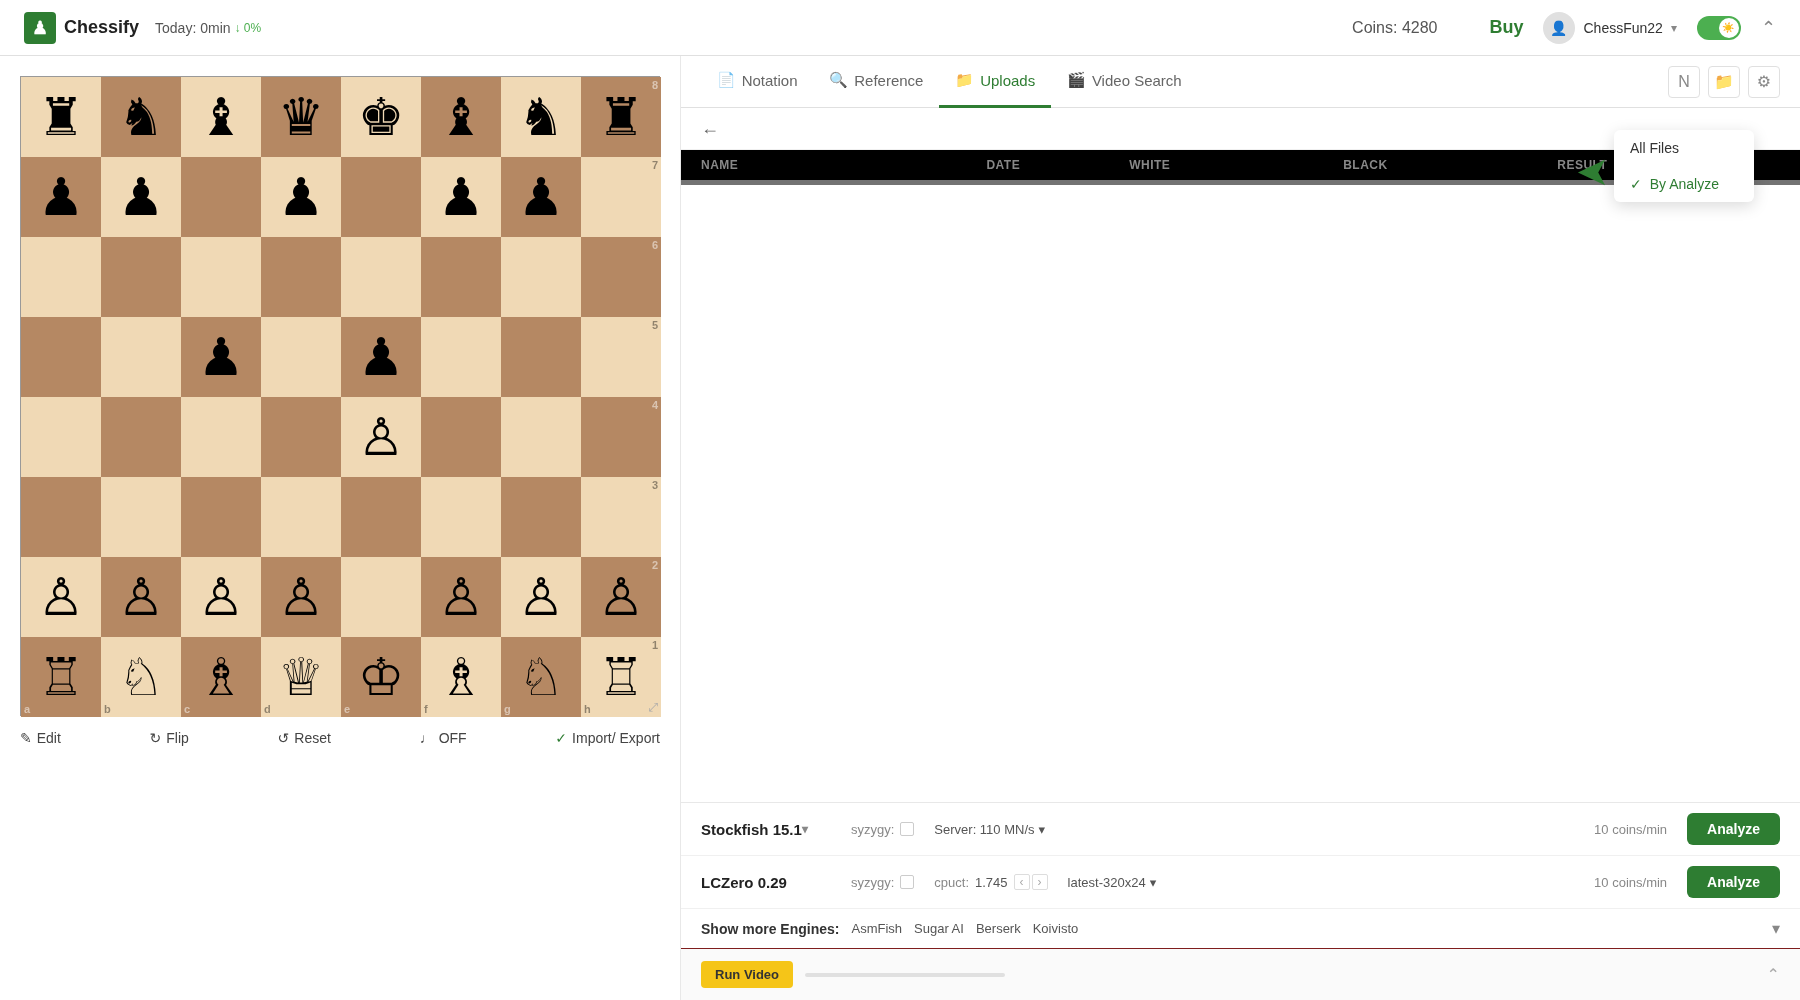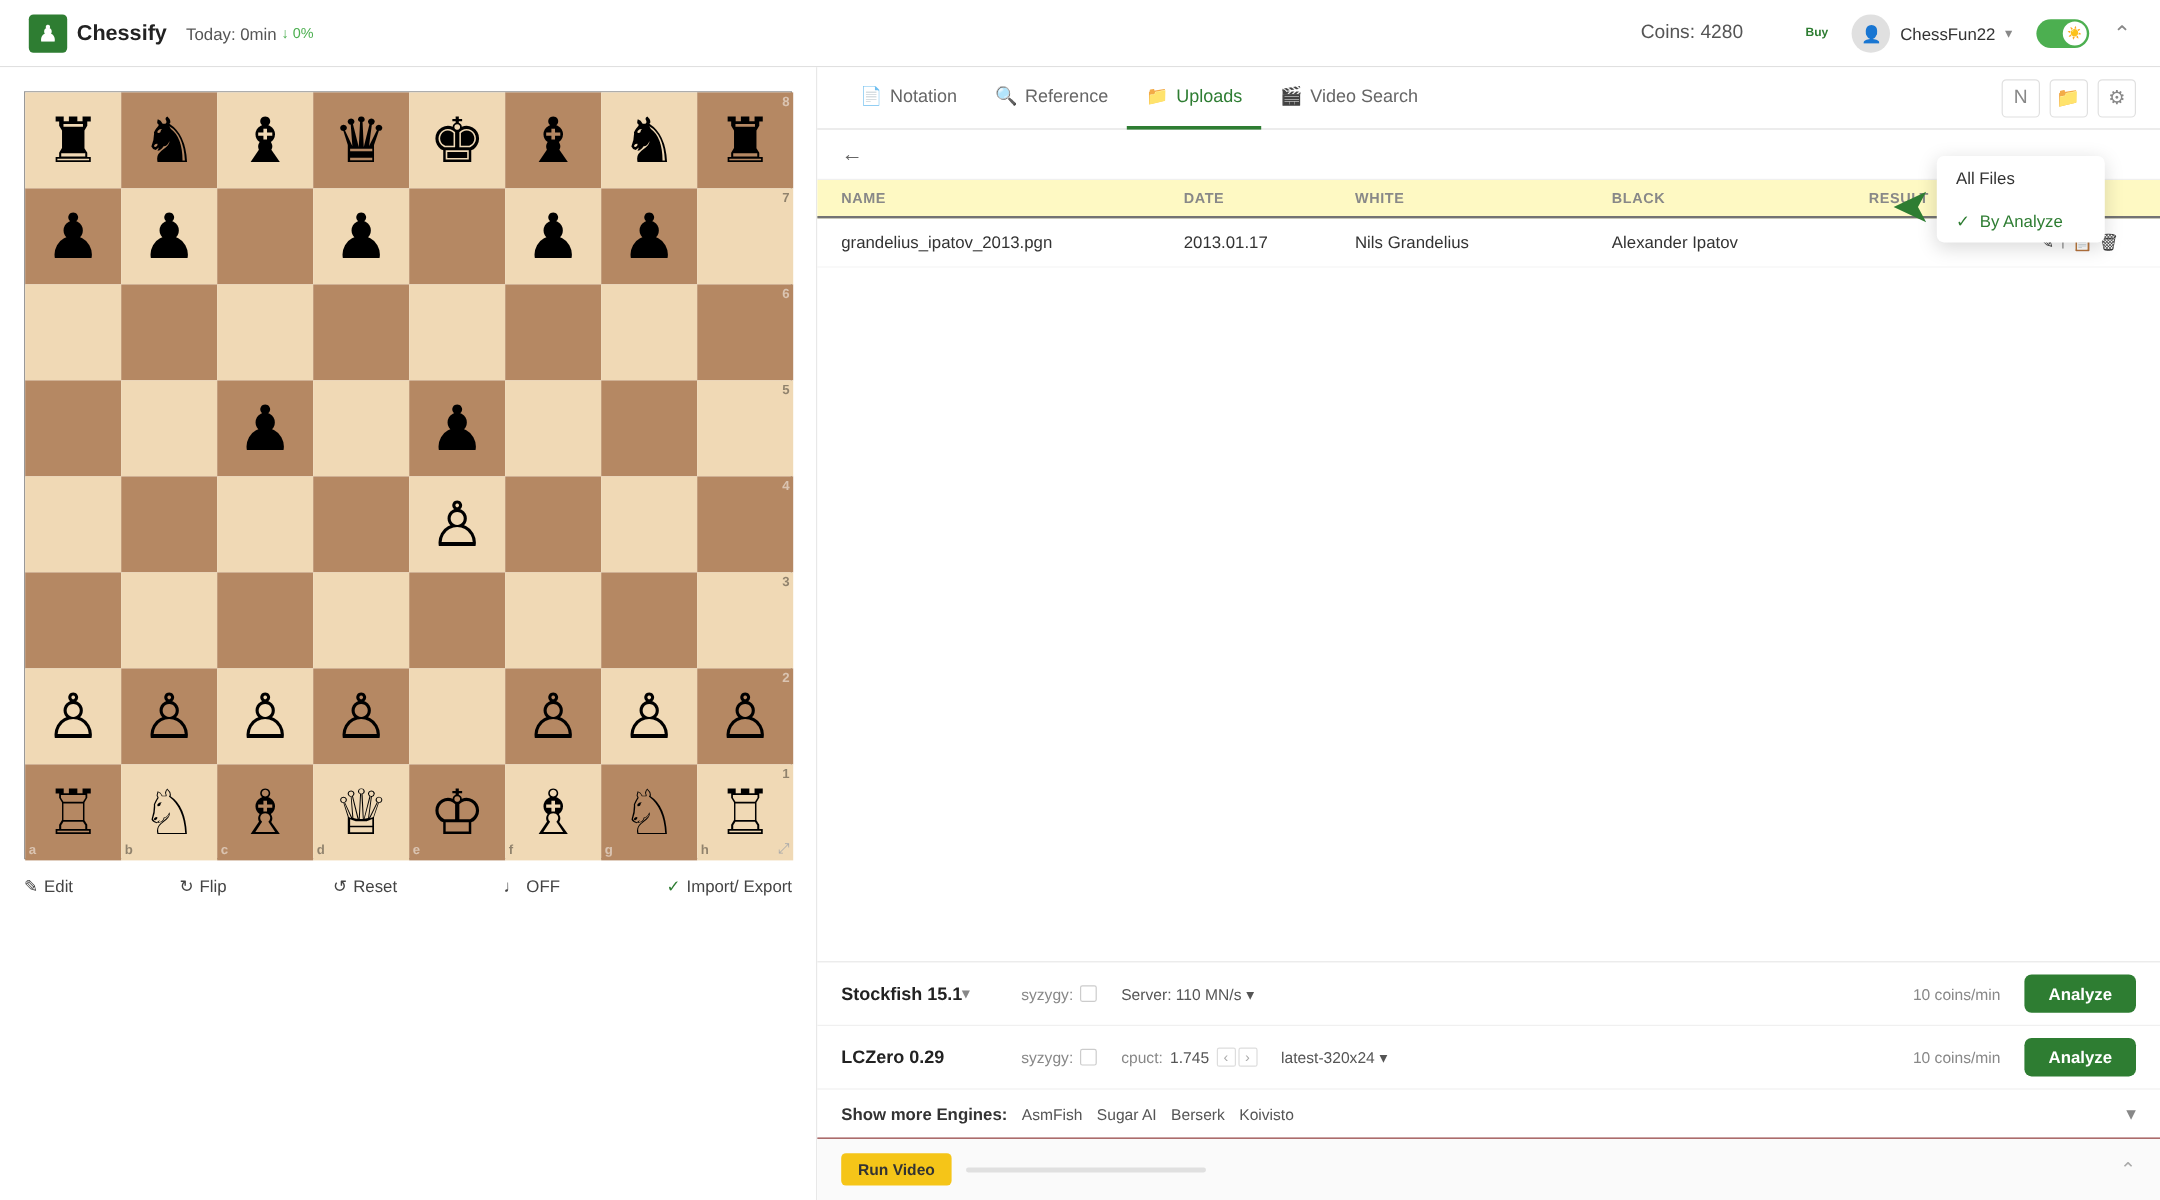--- a/index.html
+++ b/index.html
@@ -48,21 +48,21 @@
     .tab.active { color: #2e7d32; border-bottom: 3px solid #2e7d32; font-weight: 500; }
     .tab-actions { margin-left: auto; display: flex; gap: 8px; align-items: center; }
     .tab-action-icon { width: 32px; height: 32px; display: flex; align-items: center; justify-content: center; color: #888; cursor: pointer; font-size: 16px; border: 1px solid #e0e0e0; border-radius: 4px; }
 
     
     .uploads-content { flex: 1; display: flex; flex-direction: column; overflow: hidden; }
     .uploads-toolbar { display: flex; align-items: center; padding: 10px 20px; border-bottom: 1px solid #f0f0f0; gap: 10px; }
     .back-btn { color: #666; cursor: pointer; font-size: 18px; text-decoration: none; }
 
     
-    .table-header { display: grid; grid-template-columns: 2fr 1fr 1.5fr 1.5fr 1fr 80px; padding: 8px 20px; background: #fef9c3; border-bottom: 2px solid #737373; }
+    .table-header { display: grid; grid-template-columns: 2fr 1fr 1.5fr 1.5fr 1fr 80px; padding: 8px 20px; background: #000000; border-bottom: 5px solid #737373; }
     .table-header span { font-size: 12px; font-weight: 600; color: #888; text-transform: uppercase; letter-spacing: 0.5px; }
     .table-row-item { display: grid; grid-template-columns: 2fr 1fr 1.5fr 1.5fr 1fr 80px; padding: 12px 20px; border-bottom: 1px solid #f5f5f5; align-items: center; cursor: pointer; }
     .table-row-item span { font-size: 14px; color: #333; }
     .row-actions { display: flex; gap: 4px; align-items: center; }
     .row-action { color: #aaa; cursor: pointer; font-size: 14px; }
 
     
     .engines-section { border-top: 1px solid #e8e8e8; padding: 0; }
     .engine-row { display: flex; align-items: center; padding: 10px 20px; border-bottom: 1px solid #f0f0f0; gap: 20px; }
     .engine-name { font-size: 15px; font-weight: 700; color: #222; min-width: 130px; display: flex; align-items: center; gap: 0; }
@@ -106,21 +106,21 @@
       <div class="logo-icon">♟</div>
       <span>Chessify</span>
     </div>
     <div class="today-info">
       <span>Today: 0min</span>
       <span class="today-arrow">↓ 0%</span>
     </div>
   </div>
   <div class="header-right">
     <span style="font-size:16px;color:#555;">Coins: 4280</span>
-    <span style="color:#2e7d32;font-weight:600;font-size:10px;cursor:pointer;padding-left:32px;">Buy</span>
+    <span style="color:#2e7d32;font-weight:600;font-size:18px;cursor:pointer;padding-left:32px;">Buy</span>
     <div class="user-info">
       <div class="user-avatar">👤</div>
       <span>ChessFun22</span>
       <span style="color:#888;font-size:12px;">▾</span>
     </div>
     <div class="toggle-switch">
       <div class="toggle-knob">☀️</div>
     </div>
     <span class="collapse-btn">⌃</span>
   </div>
@@ -265,33 +265,20 @@
 
       <div class="table-header">
         <span>NAME</span>
         <span>DATE</span>
         <span>WHITE</span>
         <span>BLACK</span>
         <span>RESULT</span>
         <span></span>
       </div>
 
-      <div class="table-row-item">
-        <span>grandelius_ipatov_2013.pgn</span>
-        <span>2013.01.17</span>
-        <span>Nils Grandelius</span>
-        <span>Alexander Ipatov</span>
-        <span></span>
-        <div class="row-actions">
-          <span class="row-action">✎</span>
-          <span class="row-action">↑</span>
-          <span class="row-action">📋</span>
-          <span class="row-action">🗑</span>
-        </div>
-      </div>
 
       <div style="flex:1;"></div>
 
       <div class="engines-section">
 
         <div class="engine-row">
           <div class="engine-name">
             <span>Stockfish 15.1</span>
             <span class="engine-chevron">▾</span>
           </div>

